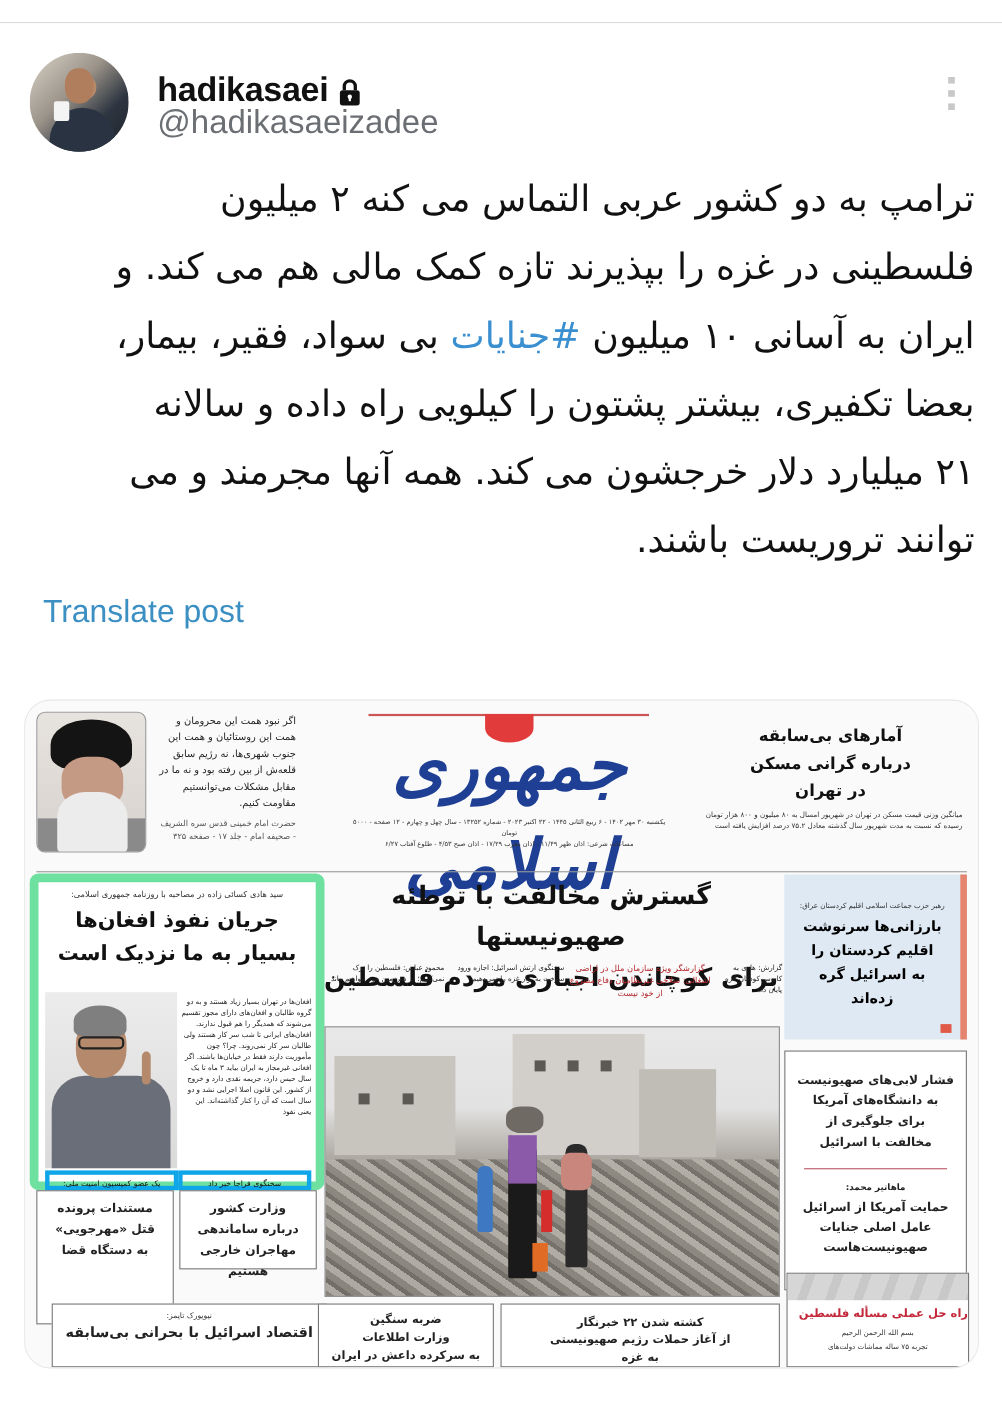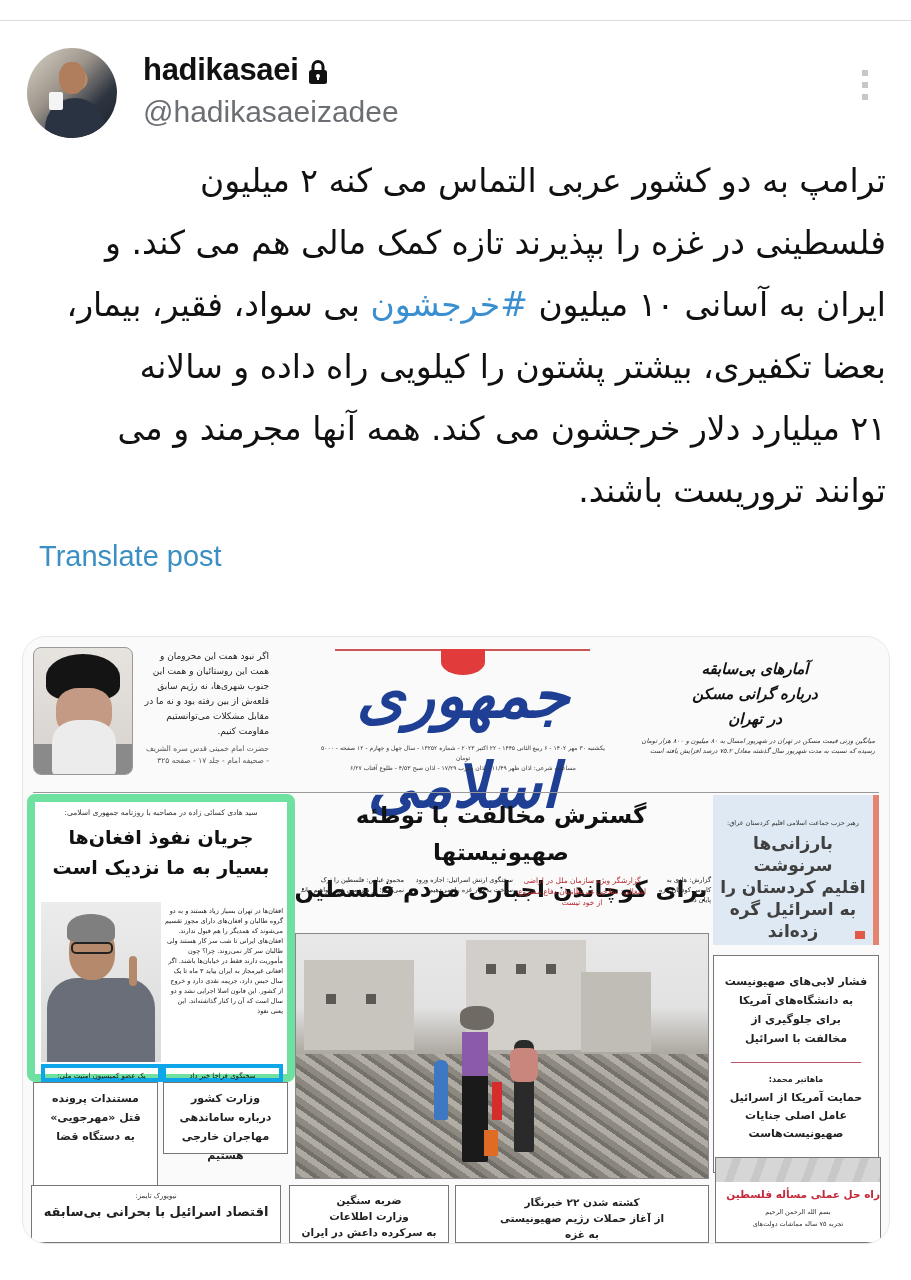--- a/index.html
+++ b/index.html
@@ -6,21 +6,21 @@
   body { width:911px; height:1280px; overflow:hidden; position:relative; font-family:"DejaVu Sans", sans-serif; }
   .top-divider { position:absolute; left:0; top:20px; width:911px; height:1px; background:#dcdcdc; }
 
   
   .avatar { position:absolute; left:27px; top:48px; width:90px; height:90px; border-radius:50%; overflow:hidden;
     background: radial-gradient(circle at 55% 35%, #b78a6a 0 14%, transparent 15%),
                 linear-gradient(135deg,#d9d3c8 0%,#9c948a 40%,#2d3540 70%,#1c222a 100%); }
   .avatar .shirt { position:absolute; left:18px; top:50px; width:60px; height:50px; border-radius:30px 30px 0 0; background:#2a3342; }
   .avatar .head { position:absolute; left:32px; top:14px; width:26px; height:32px; border-radius:45%; background:#b07e5c; }
   .avatar .mug { position:absolute; left:22px; top:44px; width:14px; height:18px; background:#f4f4f4; border-radius:2px; }
-  .display-name { position:absolute; left:143px; top:52px; font-family:"Liberation Sans", sans-serif; font-weight:bold; font-size:31px; color:#111; letter-spacing:-0.3px; display:flex; align-items:center; gap:8px;text-align:right; }
+  .display-name { position:absolute; left:143px; top:64px; font-family:"Liberation Sans", sans-serif; font-weight:bold; font-size:31px; color:#111; letter-spacing:-0.3px; display:flex; align-items:center; gap:8px;text-align:right; }
   .lock-icon { width:22px; height:26px; display:inline-block; position:relative; }
   .lock-icon svg { width:22px; height:26px; }
   .handle { position:absolute; left:143px; top:95px; font-family:"Liberation Sans", sans-serif; font-size:30px; color:#6b6e72; }
   .more-icon { position:absolute; left:858px; top:70px; width:14px; height:32px; cursor:pointer; }
   .more-icon i { display:block; width:6px; height:6px; background:#c8c8c8; margin:0 auto 6px auto; }
 
   
   .tweet-text { position:absolute; left:40px; top:150px; width:846px; direction:rtl; text-align:right; font-family:"DejaVu Sans", sans-serif; font-size:33px; line-height:62px; color:#111; }
   .tweet-text .line { display:block; white-space:nowrap; }
   .hashtag { color:#3a8fd0; }
@@ -40,21 +40,21 @@
 
   .quote { position:absolute; left:118px; top:12px; width:128px; direction:rtl; text-align:right; font-size:9px; line-height:15px; color:#222; }
   .quote .src { font-size:7.5px; color:#555; line-height:12px; margin-top:4px; }
 
   .masthead { position:absolute; left:290px; top:8px; width:300px; height:100px; }
   .masthead .logo { position:absolute; left:0; top:6px; width:300px; height:90px; font-family:"DejaVu Serif", serif; font-style:italic; font-weight:bold; font-size:62px; color:#1e3f94; direction:rtl; text-align:center; line-height:90px; letter-spacing:-2px; }
   .masthead .blood { position:absolute; left:128px; top:4px; width:44px; height:26px; background:#e23b3b; border-radius:0 0 50% 50%; }
   .masthead .redline { position:absolute; left:22px; top:4px; width:255px; height:1.5px; background:#c55; }
   .dateline { position:absolute; left:290px; top:106px; width:300px; direction:rtl; text-align:center; font-size:6px; color:#333; line-height:10px; }
 
-  .housing { position:absolute; left:612px; top:20px; width:240px; direction:rtl; text-align:center;font-style:italic; }
+  .housing { position:absolute; left:612px; top:20px; width:240px; direction:rtl; text-align:center; }
   .housing .h { font-size:15px; font-weight:bold; line-height:25px; color:#111; }
   .housing .b { font-size:6.5px; line-height:10px; text-align:right; margin-top:4px; color:#333; }
 
   .rule1 { position:absolute; left:10px; top:155px; width:846px; height:1px; background:#999; }
 
   
   .green-box { position:absolute; left:4px; top:157px; width:268px; height:288px; border:8px solid #6ee0a0; border-radius:8px; background:#fff; }
   .interview-kicker { position:absolute; left:6px; top:6px; width:240px; direction:rtl; text-align:center; font-size:7.5px; color:#333; }
   .interview-title { position:absolute; left:6px; top:20px; width:240px; direction:rtl; text-align:center; font-size:19px; font-weight:bold; line-height:30px; color:#111; }
   .interview-photo { position:absolute; left:6px; top:100px; width:120px; height:160px; background:linear-gradient(180deg,#ececec 0%,#dadada 100%); overflow:hidden; }
@@ -85,21 +85,21 @@
   .gaza-photo .p2h { position:absolute; left:164px; top:72px; width:34px; height:24px; background:#6f6a64; border-radius:40%; }
   .gaza-photo .p2s { position:absolute; left:166px; top:98px; width:26px; height:44px; background:#8b5aa8; }
   .gaza-photo .p3 { position:absolute; left:196px; top:148px; width:10px; height:38px; background:#d52c2c; }
   .gaza-photo .can { position:absolute; left:188px; top:196px; width:14px; height:26px; background:#e06b25; }
   .gaza-photo .p4 { position:absolute; left:218px; top:106px; width:20px; height:112px; background:#2a2a2a; border-radius:8px 8px 2px 2px; }
   .gaza-photo .p4b { position:absolute; left:214px; top:114px; width:28px; height:34px; background:#c9867d; border-radius:8px; }
 
   .right-col { position:absolute; left:690px; top:158px; width:168px; }
   .barzani { position:absolute; left:0; top:0; width:166px; height:150px; background:#dfe9f3; border-right:6px solid #e5856f; direction:rtl; text-align:center; }
   .barzani .k { font-size:6.5px; color:#333; line-height:9px; padding-top:24px; }
-  .barzani .t { font-size:17px; font-weight:bold; line-height:22px; color:#404040; margin-top:4px; }
+  .barzani .t { font-size:13px; font-weight:bold; line-height:22px; color:#000000; margin-top:4px; }
   .pnum { position:absolute; width:10px; height:8px; background:#e05a47; }
   .lobby { position:absolute; left:0; top:160px; width:166px; height:218px; border:1px solid #777; direction:rtl; text-align:center; background:#fff; }
   .lobby .t { font-size:11px; font-weight:bold; line-height:19px; color:#222; padding-top:16px; }
   .lobby .sep { width:130px; height:1px; background:#b56; margin:14px auto 8px auto; }
   .lobby .t2 { font-size:11px; font-weight:bold; line-height:18px; color:#222; }
 
   .col-b1 { position:absolute; left:10px; top:445px; width:125px; height:122px; border:1px solid #777; direction:rtl; text-align:center; background:#fff; font-size:11px; font-weight:bold; line-height:19px; color:#222; padding-top:6px; }
   .col-b2 { position:absolute; left:140px; top:445px; width:125px; height:72px; border:1px solid #777; direction:rtl; text-align:center; background:#fff; font-size:11px; font-weight:bold; line-height:19px; color:#222; padding-top:6px; }
 
   .bottom-row { position:absolute; top:548px; height:58px; border:1px solid #777; background:#fff; direction:rtl; text-align:center; overflow:hidden; }
@@ -133,21 +133,21 @@
 <div class="handle">@hadikasaeizadee</div>
 <div class="more-icon">
     <i></i>
     <i></i>
     <i></i>
   </div>
 
 <div class="tweet-text">
   <span class="line">ترامپ به دو کشور عربی التماس می کنه ۲ میلیون</span>
   <span class="line">فلسطینی در غزه را بپذیرند تازه کمک مالی هم می کند. و</span>
-  <span class="line"><span>ایران به آسانی ۱۰ میلیون </span><span class="hashtag">#خرجشون</span><span> بی سواد، فقیر، بیمار،</span></span>
+  <span class="line"><span>ایران به آسانی ۱۰ میلیون </span><span class="hashtag">#جنایات</span><span> بی سواد، فقیر، بیمار،</span></span>
   <span class="line">بعضا تکفیری، بیشتر پشتون را کیلویی راه داده و سالانه</span>
   <span class="line">۲۱ میلیارد دلار خرجشون می کند. همه آنها مجرمند و می</span>
   <span class="line">توانند تروریست باشند.</span>
 </div>
 
 <div class="translate">Translate post</div>
 
 <div class="media">
   <div class="np">
 
@@ -265,21 +265,21 @@
       <div>قتل «مهرجویی»</div>
       <div>به دستگاه قضا</div>
     </div>
     <div class="col-b2">
       <div>وزارت کشور</div>
       <div>درباره ساماندهی</div>
       <div>مهاجران خارجی</div>
       <div>هستیم</div>
     </div>
 
-    <div class="bottom-row" style="left:8px;width:250px">
+    <div class="bottom-row" style="left:24px;width:250px">
       <div class="k">نیویورک تایمز:</div>
       <div class="t">اقتصاد اسرائیل با بحرانی بی‌سابقه</div>
     </div>
     <div class="bottom-row" style="left:266px;width:160px">
       <div class="t sm" style="padding-top:6px">ضربه سنگین</div>
       <div class="t sm">وزارت اطلاعات</div>
       <div class="t sm">به سرکرده داعش در ایران</div>
     </div>
     <div class="bottom-row" style="left:432px;width:254px">
       <div class="t sm" style="padding-top:8px">کشته شدن ۲۲ خبرنگار</div>

